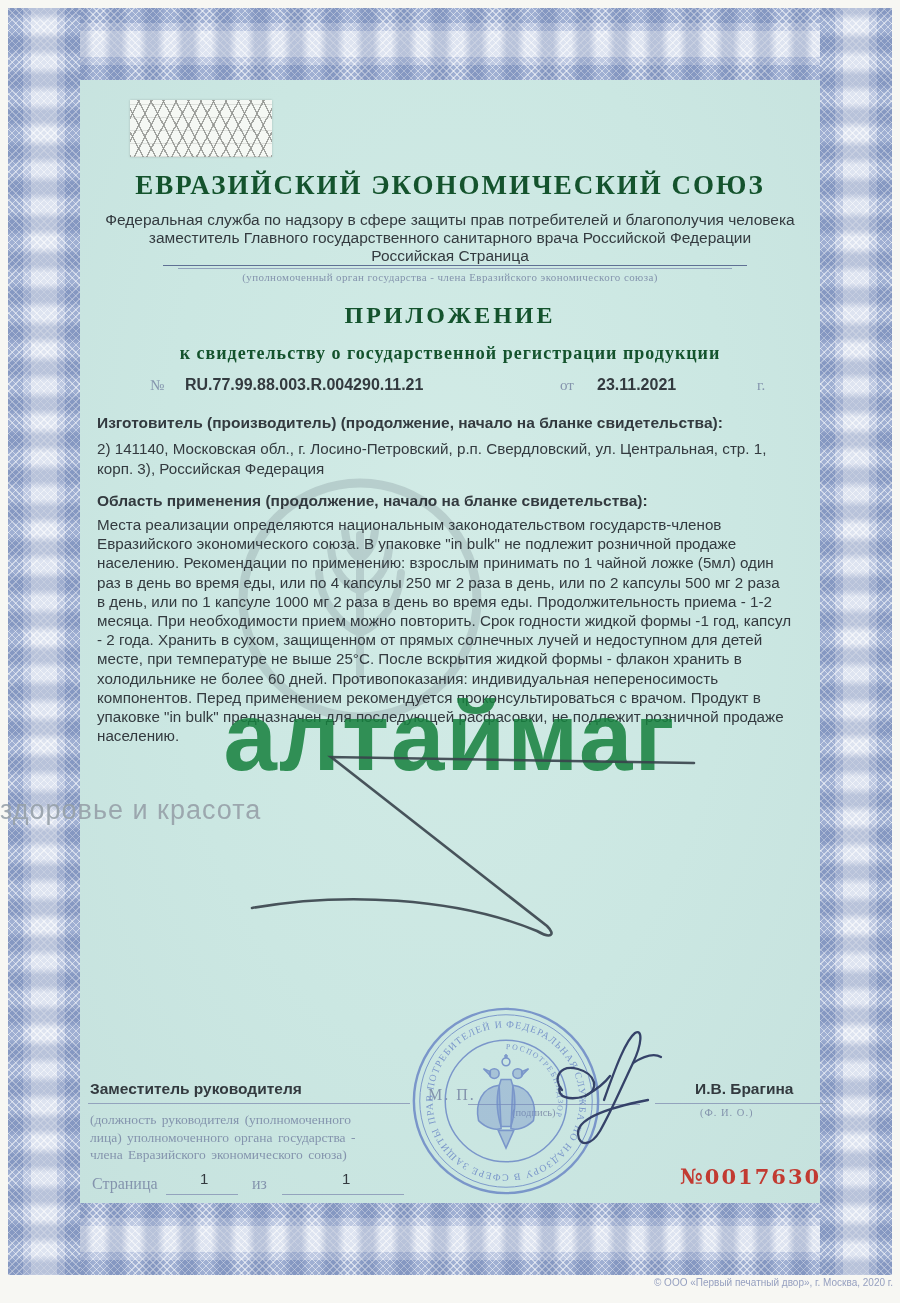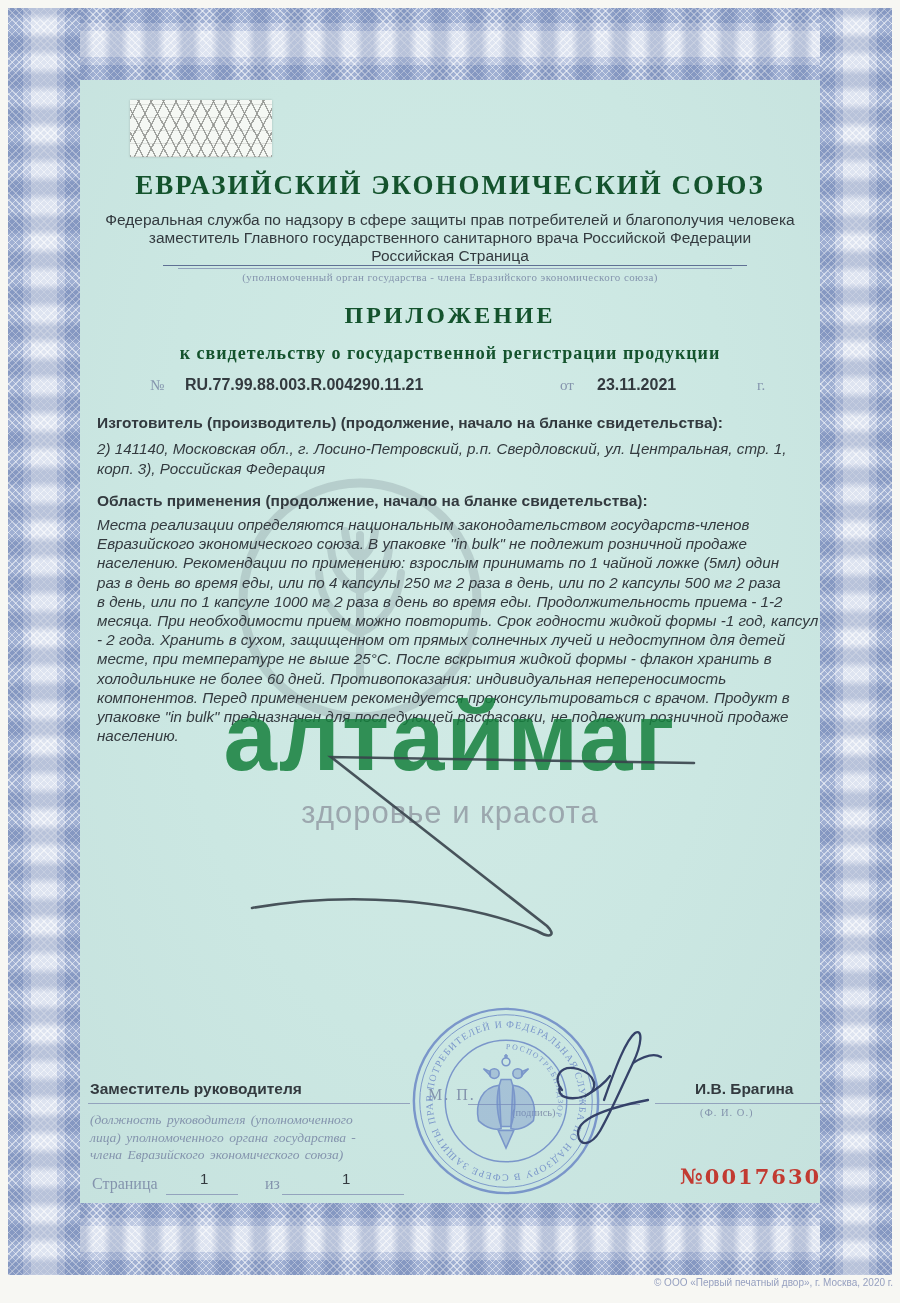--- a/index.html
+++ b/index.html
@@ -25,41 +25,41 @@
       linear-gradient(180deg,#8da0ca 0 15px,#b2bfdd 15px 23px,#d8dfee 23px 49px,#b2bfdd 49px 57px,#8da0ca 57px 72px);
   }
   .band-left{left:8px;} .band-right{right:8px;}
   .band-top{top:8px;} .band-bottom{top:1203px;height:72px;}
   
   .paper{position:absolute;left:80px;top:80px;width:740px;height:1123px;
          background:radial-gradient(ellipse at 50% 40%, #d2ebe6 0%, #cbe7e2 55%, #c6e2de 100%);}
   
   .abs{position:absolute;}
   .center{left:0;right:0;text-align:center;}
-  .pre{white-space:pre-line;font-style:italic;}
+  .pre{white-space:pre-line;}
   .serif{font-family:"Liberation Serif",serif;}
   .faint{color:#8494ad;}
   .dark{color:#333a3f;}
   .blue{color:#14532d;}
   .bold{font-weight:bold;}
   .hr{position:absolute;height:1px;background:#5f7094;}
   .hr.light{background:#93a3bd;}
   
   .holo{position:absolute;left:130px;top:100px;width:142px;height:57px;
         background-color:#f5f8f4;
         background-image:
           repeating-linear-gradient(62deg, rgba(148,150,146,.85) 0 1.4px, transparent 1.4px 11px),
           repeating-linear-gradient(-62deg, rgba(148,150,146,.85) 0 1.4px, transparent 1.4px 11px),
           repeating-linear-gradient(0deg, rgba(148,150,146,.25) 0 1px, transparent 1px 13px);
         box-shadow:0 0 2px rgba(120,130,125,.4);}
   
   .wm-brand{position:absolute;left:0;right:0;top:682px;text-align:center;
             font-size:96px;font-weight:bold;letter-spacing:2px;color:#15803d;opacity:.85;}
-  .wm-tag{position:absolute;left:0;right:0;top:795px;text-align:center;
-          font-size:31px;color:#97a1a9;letter-spacing:1px;opacity:.9;}
+  .wm-tag{position:absolute;left:0;right:0;top:795px;
+          font-size:27px;color:#97a1a9;letter-spacing:1px;opacity:.9;}
   .wm-svg{position:absolute;left:233px;top:473px;opacity:.33;}
   
   .seal{position:absolute;left:408px;top:1003px;filter:blur(.4px);opacity:.85;}
   .ink{position:absolute;left:0;top:0;pointer-events:none;}
   .red-serial{font-family:"DejaVu Serif",serif;font-weight:600;font-size:21px;
               color:#c23a31;letter-spacing:2px;}
   .copyright{position:absolute;right:7px;top:1277px;font-size:10px;color:#96a0c0;}
 </style>
 </head>
 <body>
@@ -165,21 +165,21 @@
       <path d="M95 78 C90 92 90 110 95 126 L105 126 C110 110 110 92 105 78 Z"></path>
       <path d="M93 84 C76 86 68 102 72 120 C80 128 90 130 95 128 Z"></path>
       <path d="M107 84 C124 86 132 102 128 120 C120 128 110 130 105 128 Z"></path>
       <path d="M92 130 L108 130 L100 148 Z"></path>
     </g>
   </svg>
 
   <div class="abs serif faint" style="left:92px;top:1175px;font-size:16px;">Страница</div>
   <div class="abs dark" style="left:200px;top:1170px;font-size:15px;">1</div>
   <div class="hr light" style="left:166px;width:72px;top:1194px;"></div>
-  <div class="abs serif faint" style="left:265px;top:1175px;font-size:16px;text-align:right;">из</div>
+  <div class="abs serif faint" style="left:252px;top:1175px;font-size:16px;text-align:right;">из</div>
   <div class="abs dark" style="left:342px;top:1170px;font-size:15px;">1</div>
   <div class="hr light" style="left:282px;width:122px;top:1194px;"></div>
   <div class="abs red-serial" style="left:680px;top:1164px;">№0017630</div>
 
   <div class="copyright">© ООО «Первый печатный двор», г. Москва, 2020 г.</div>
 
   <svg class="ink" width="900" height="1303" viewBox="0 0 900 1303">
 
     <path d="M694 763 L331 757 L547 926 C556 935 551 939 537 931 C455 897 342 892 252 908" fill="none" stroke="#39424b" stroke-width="2.6" stroke-linecap="round" opacity=".9"></path>
 

